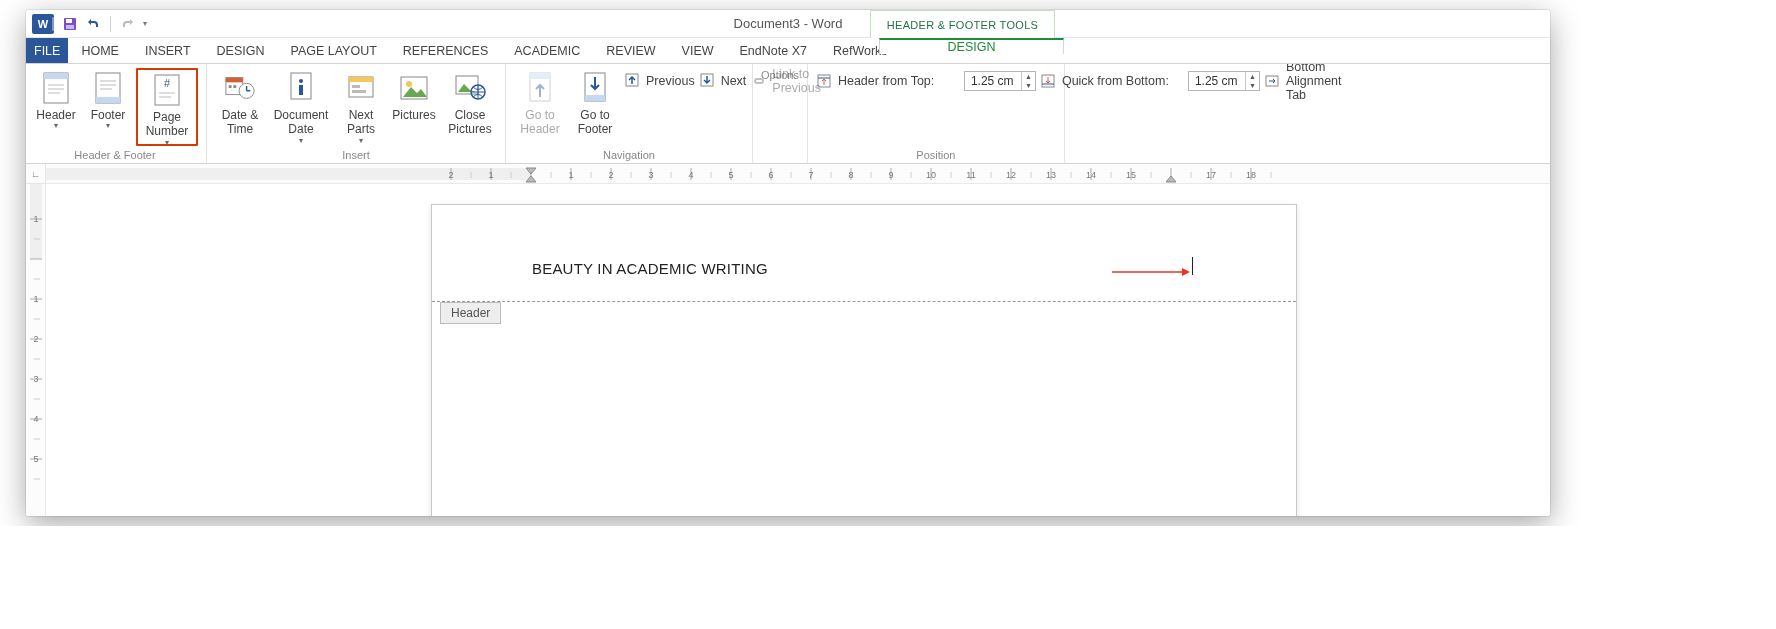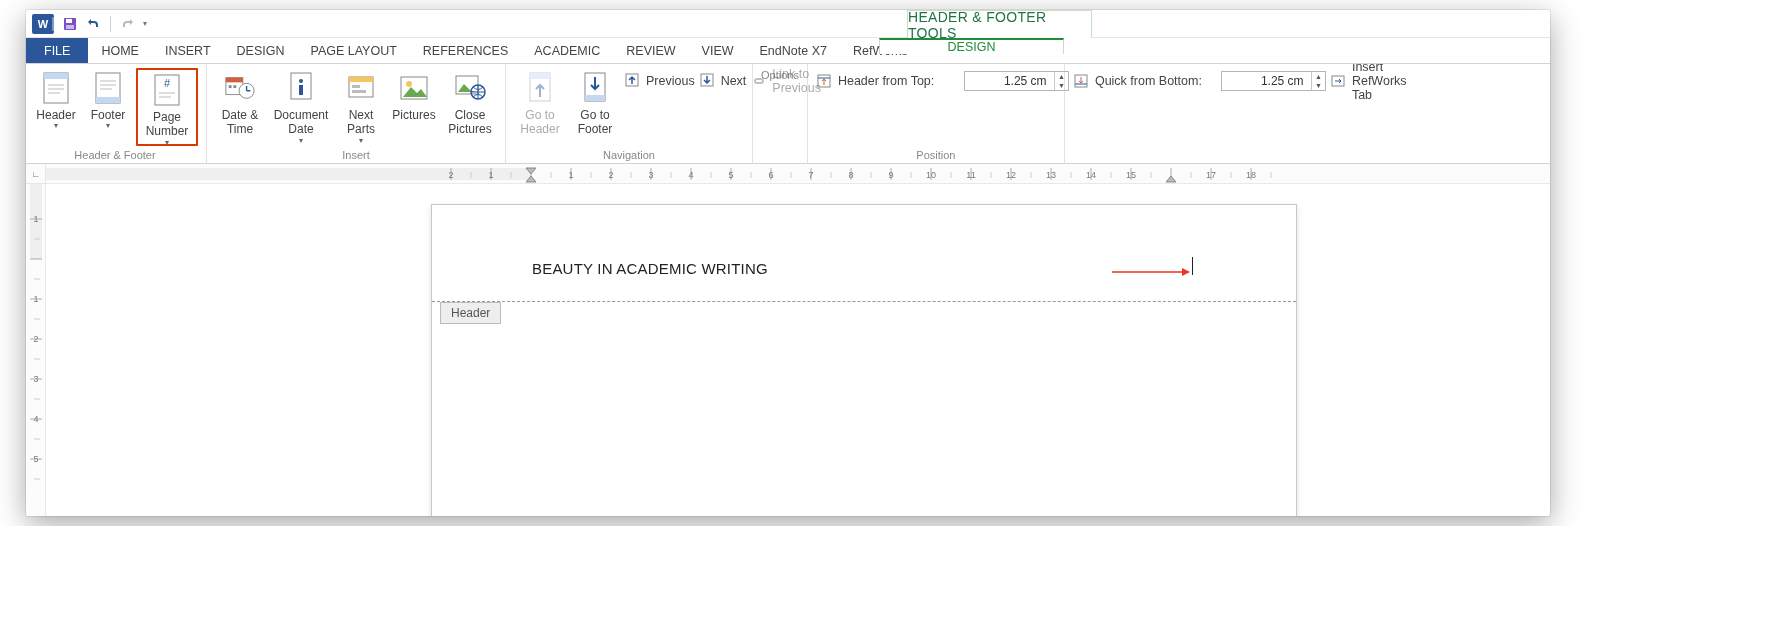--- a/index.html
+++ b/index.html
@@ -10,45 +10,45 @@
     border-radius: 3px; position: relative; overflow: hidden;
   }
   
   .titlebar { height: 28px; display: flex; align-items: center; background: #fff; border-bottom: 1px solid #e5e5e5; position: relative; }
   .qat { display: flex; align-items: center; padding-left: 6px; gap: 8px; }
   .word-badge { width: 22px; height: 20px; background: #2b579a; color: #fff; display: flex; align-items: center; justify-content: center; font-weight: 700; font-size: 11px; border-radius: 2px; position: relative; }
   .word-badge::after { content: ""; position: absolute; right: -2px; top: 3px; bottom: 3px; width: 4px; background: #fff; opacity: .4; border-radius: 1px; }
   .ico { display: inline-flex; align-items: center; justify-content: center; color: #2b579a; }
   .sep-v { width: 1px; height: 16px; background: #d0d0d0; }
   .title-center { position: absolute; left: 0; right: 0; text-align: center; font-size: 13px; color: #555; pointer-events: none; }
-  .contextual-tab-title { position: absolute; left: 881px; top: 0; width: 185px; height: 28px; background: #fff; border: 1px solid #c5e0c5; border-bottom: none; display: flex; align-items: center; justify-content: center; font-size: 14px; color: #217346; letter-spacing: .3px; }
+  .contextual-tab-title { position: absolute; left: 844px; top: 0; width: 185px; height: 28px; background: #fff; border: 1px solid #c5e0c5; border-bottom: none; display: flex; align-items: center; justify-content: center; font-size: 11px; color: #217346; letter-spacing: .3px; }
 
   
   .tabs { display: flex; align-items: stretch; height: 26px; background: #fff; border-bottom: 1px solid #d4d4d4; position: relative; }
   .tab { padding: 0 13px; display: flex; align-items: center; font-size: 12.5px; color: #444; cursor: default; }
-  .tab.file { background: #2b579a; color: #fff; padding: 0 18px; }
+  .tab.file { background: #2b579a; color: #fff; padding: 0 8px; }
   .tab.design-ctx { position: absolute; left: 853px; width: 185px; justify-content: center; color: #1f8b3b; border-left: 1px solid #d4d4d4; border-right: 1px solid #d4d4d4; border-top: 2px solid #1f8b3b; background: #fff; }
 
   
   .ribbon { height: 100px; display: flex; background: #fff; border-bottom: 1px solid #d4d4d4; }
   .group { border-right: 1px solid #e3e3e3; padding: 4px 8px 2px 8px; display: flex; flex-direction: column; }
   .group-body { flex: 1; display: flex; align-items: flex-start; gap: 4px; }
   .group-label { text-align: center; font-size: 11px; color: #888; padding-top: 1px; }
   .bigbtn { width: 58px; height: 78px; display: flex; flex-direction: column; align-items: center; justify-content: flex-start; padding-top: 4px; text-align: center; font-size: 12px; line-height: 1.2; color: #444; gap: 4px; position: relative; }
   .bigbtn .lbl { min-height: 30px; display: flex; flex-direction: column; align-items: center; justify-content: flex-start; }
   .bigbtn .caret, .drop .caret { font-size: 8px; color: #666; line-height: 1; }
   .bigbtn.disabled { opacity: .45; }
   .highlight { border: 2px solid #d83b01; border-radius: 1px; }
   .ico32 { width: 32px; height: 32px; display: flex; align-items: center; justify-content: center; }
   .mini-col { display: flex; flex-direction: row; gap: 4px; padding-top: 2px; }
   .mini-row { display: flex; align-items: center; gap: 6px; height: 22px; font-size: 12.5px; color: #444; }
   .mini-row.disabled { opacity: .45; }
   .chk { width: 13px; height: 13px; border: 1px solid #777; background: #fff; display: inline-flex; align-items: center; justify-content: center; }
   .chk.on::after { content: ""; width: 7px; height: 4px; border-left: 2px solid #2b579a; border-bottom: 2px solid #2b579a; transform: rotate(-50deg); margin-top: -2px; }
-  .spin { display: inline-flex; align-items: center; border: 1px solid #b5b5b5; height: 20px; padding-left: 33px; }
+  .spin { display: inline-flex; align-items: center; border: 1px solid #b5b5b5; height: 20px; }
   .spin .val { width: 56px; padding: 0 6px; font-size: 12px; color: #333; background: #fff; border: none; outline: none; }
   .spin .arrows { width: 14px; display: flex; flex-direction: column; border-left: 1px solid #c8c8c8; }
   .spin .arrows span { height: 9px; font-size: 7px; line-height: 9px; text-align: center; color: #555; }
   .pos-row-ico { display: inline-flex; width: 16px; height: 16px; align-items: center; justify-content: center; }
 
   
   .workarea { position: relative; height: calc(100% - 28px - 26px - 100px); background: #fff; overflow: hidden; }
   .hruler { position: absolute; left: 20px; right: 0; top: 0; height: 20px; background: #fcfcfc; border-bottom: 1px solid #e9e9e9; }
   .hruler svg { position: absolute; left: 0; top: 0; }
   .corner { position: absolute; left: 0; top: 0; width: 20px; height: 20px; border-right: 1px solid #e6e6e6; border-bottom: 1px solid #e6e6e6; display: flex; align-items: center; justify-content: center; font-size: 9px; color: #777; background: #fcfcfc; }
@@ -81,20 +81,21 @@
           </svg>
       </span>
       <span class="sep-v"></span>
       <span class="ico" style="opacity:.45">
         <svg width="16" height="16" viewBox="0 0 16 16">
             <path d="M4 9a4 4 0 0 1 4-4h3V3l3 3-3 3V7H8a2 2 0 0 0-2 2v2H4z" fill="#666"></path>
           </svg>
       </span>
       <span class="caret" style="font-size:8px;color:#777">▾</span>
     </div>
+    <div class="title-center">Document3 - Word</div>
     <div class="contextual-tab-title">HEADER &amp; FOOTER TOOLS</div>
   </div>
 
   <div class="tabs">
     <div class="tab file">FILE</div>
     <div class="tab">HOME</div>
     <div class="tab">INSERT</div>
     <div class="tab">DESIGN</div>
     <div class="tab">PAGE LAYOUT</div>
     <div class="tab">REFERENCES</div>
@@ -315,21 +316,21 @@
                 </span>
             </span>
           </div>
           <div class="mini-row">
             <span class="pos-row-ico">
                 <svg width="16" height="16">
                   <rect x="2" y="3" width="12" height="10" fill="#fff" stroke="#888"></rect>
                   <path d="M5 8 H11 M9 6 L11 8 L9 10" stroke="#2b579a" fill="none"></path>
                 </svg>
               </span>
-            <span>Insert RefWorks Tab</span>
+            <span>Bottom Alignment Tab</span>
           </div>
         </div>
       </div>
       <div class="group-label">Position</div>
     </div>
 
 
   </div>
 
   <div class="workarea">

